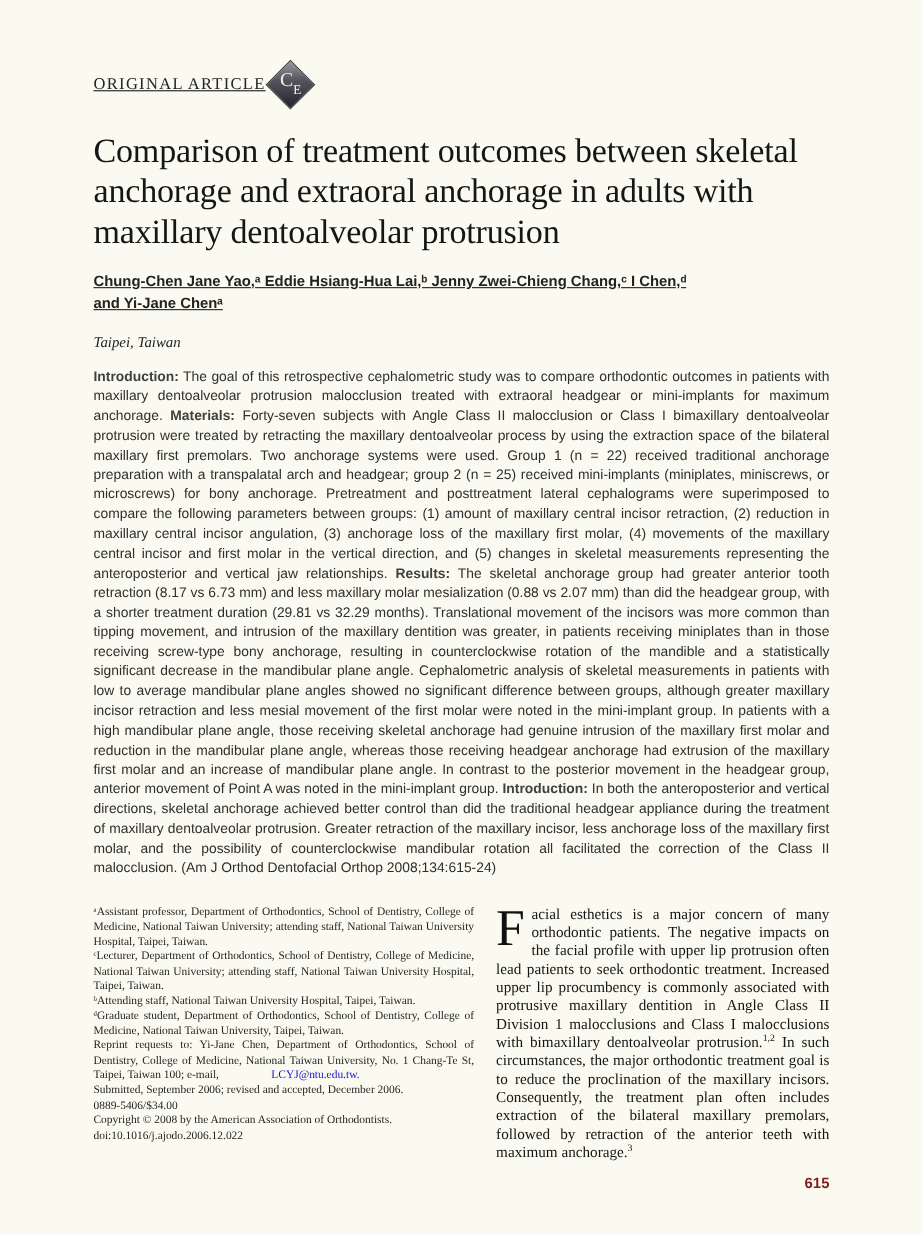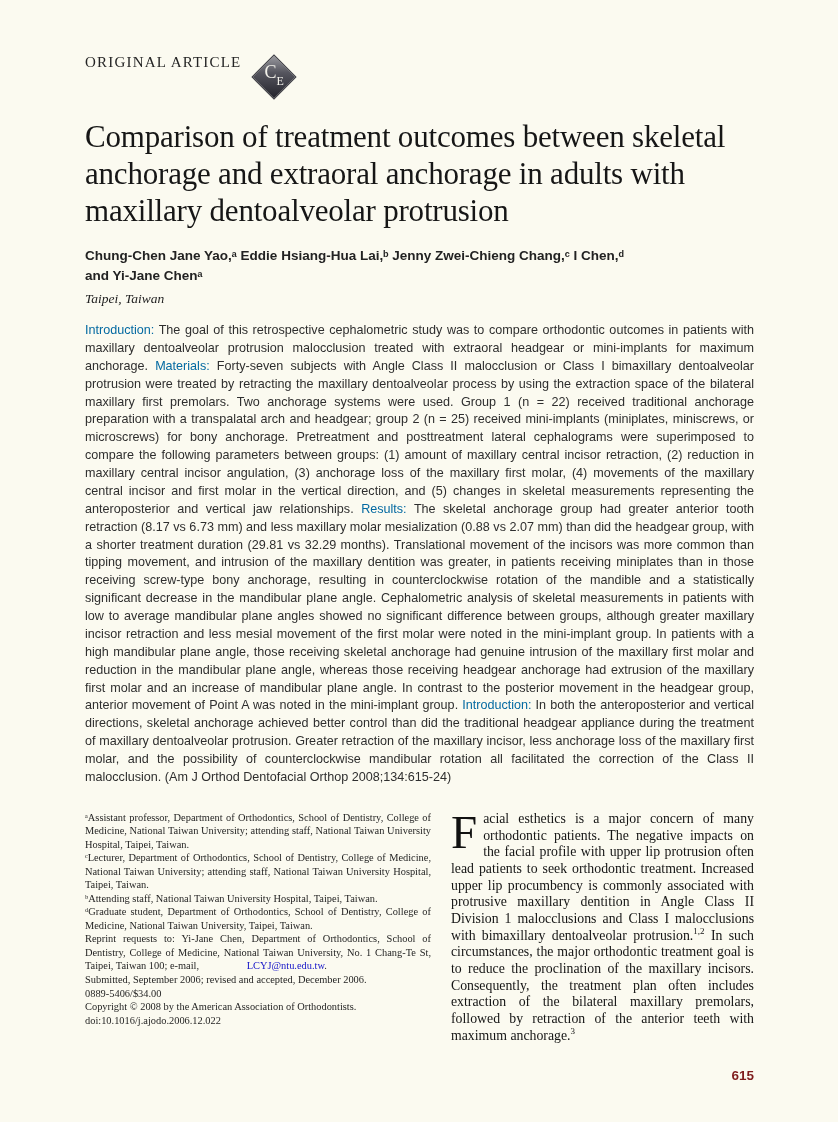--- a/index.html
+++ b/index.html
@@ -11,51 +11,51 @@
     color:#1c1c1c;
     -webkit-font-smoothing:antialiased;
   }
   .page {
     position:relative;
     width:838px; height:1122px;
     padding:54px 84px 0 85px;
     overflow:hidden;
   }
   
-  .article-header { display:flex; align-items:flex-start; gap:10px; height:46px; }
+  .article-header { display:flex; align-items:center; gap:0; height:46px;text-decoration:underline; }
   .section-label { font-size:15px; letter-spacing:1.2px; color:#242424; }
   .ce-badge { position:relative; width:46px; height:46px; flex:0 0 auto; }
   .ce-diamond {
     position:absolute; left:7px; top:7px; width:32px; height:32px;
     transform:rotate(45deg);
     background:linear-gradient(135deg,#9a9aa0 0%, #55555e 40%, #23232b 100%);
     border:1px solid #3a3a42;
   }
   .ce-c { position:absolute; left:13px; top:8px; font-size:18px; color:#f2f1ea; font-family:"Liberation Serif", serif; }
   .ce-e { position:absolute; left:25px; top:20px; font-size:12px; color:#f2f1ea; font-family:"Liberation Serif", serif; }
   
   .title {
     margin-top:18px;
     font-size:31px; font-weight:normal; line-height:1.2;
     letter-spacing:-0.2px; color:#161616;
   }
   .authors {
     margin-top:16px;
     font-family:"Liberation Sans", sans-serif;
-    font-weight:bold; font-size:13.5px; line-height:1.5; color:#222;
+    font-weight:bold; font-size:13.5px; line-height:1.5; color:#222;text-decoration:underline;
   }
-  .location { margin-top:5px; font-style:italic; font-size:13.5px; color:#222; }
+  .location { margin-top:17px; font-style:italic; font-size:13.5px; color:#222; }
   
   .abstract {
     margin-top:15px;
     font-family:"Liberation Sans", sans-serif;
     font-size:12.6px; line-height:1.42; text-align:justify;
     color:#2e2e2e;
   }
-  .abstract b { font-weight:normal; color:#0369a1; }
+  .abstract b { font-weight:bold; color:#404040; }
   
   .columns { display:flex; gap:20px; margin-top:24px; }
   .col-left { width:346px; flex:0 0 346px; }
   .col-right { flex:1; }
   .fn {
     font-size:10.4px; line-height:1.3; text-align:justify; color:#1f1f1f;
   }
   .email-link { color:#1414c8; text-decoration:none; cursor:pointer;padding-left:45px; }
   .intro {
     font-size:13.8px; line-height:1.21; text-align:justify; color:#141414;

